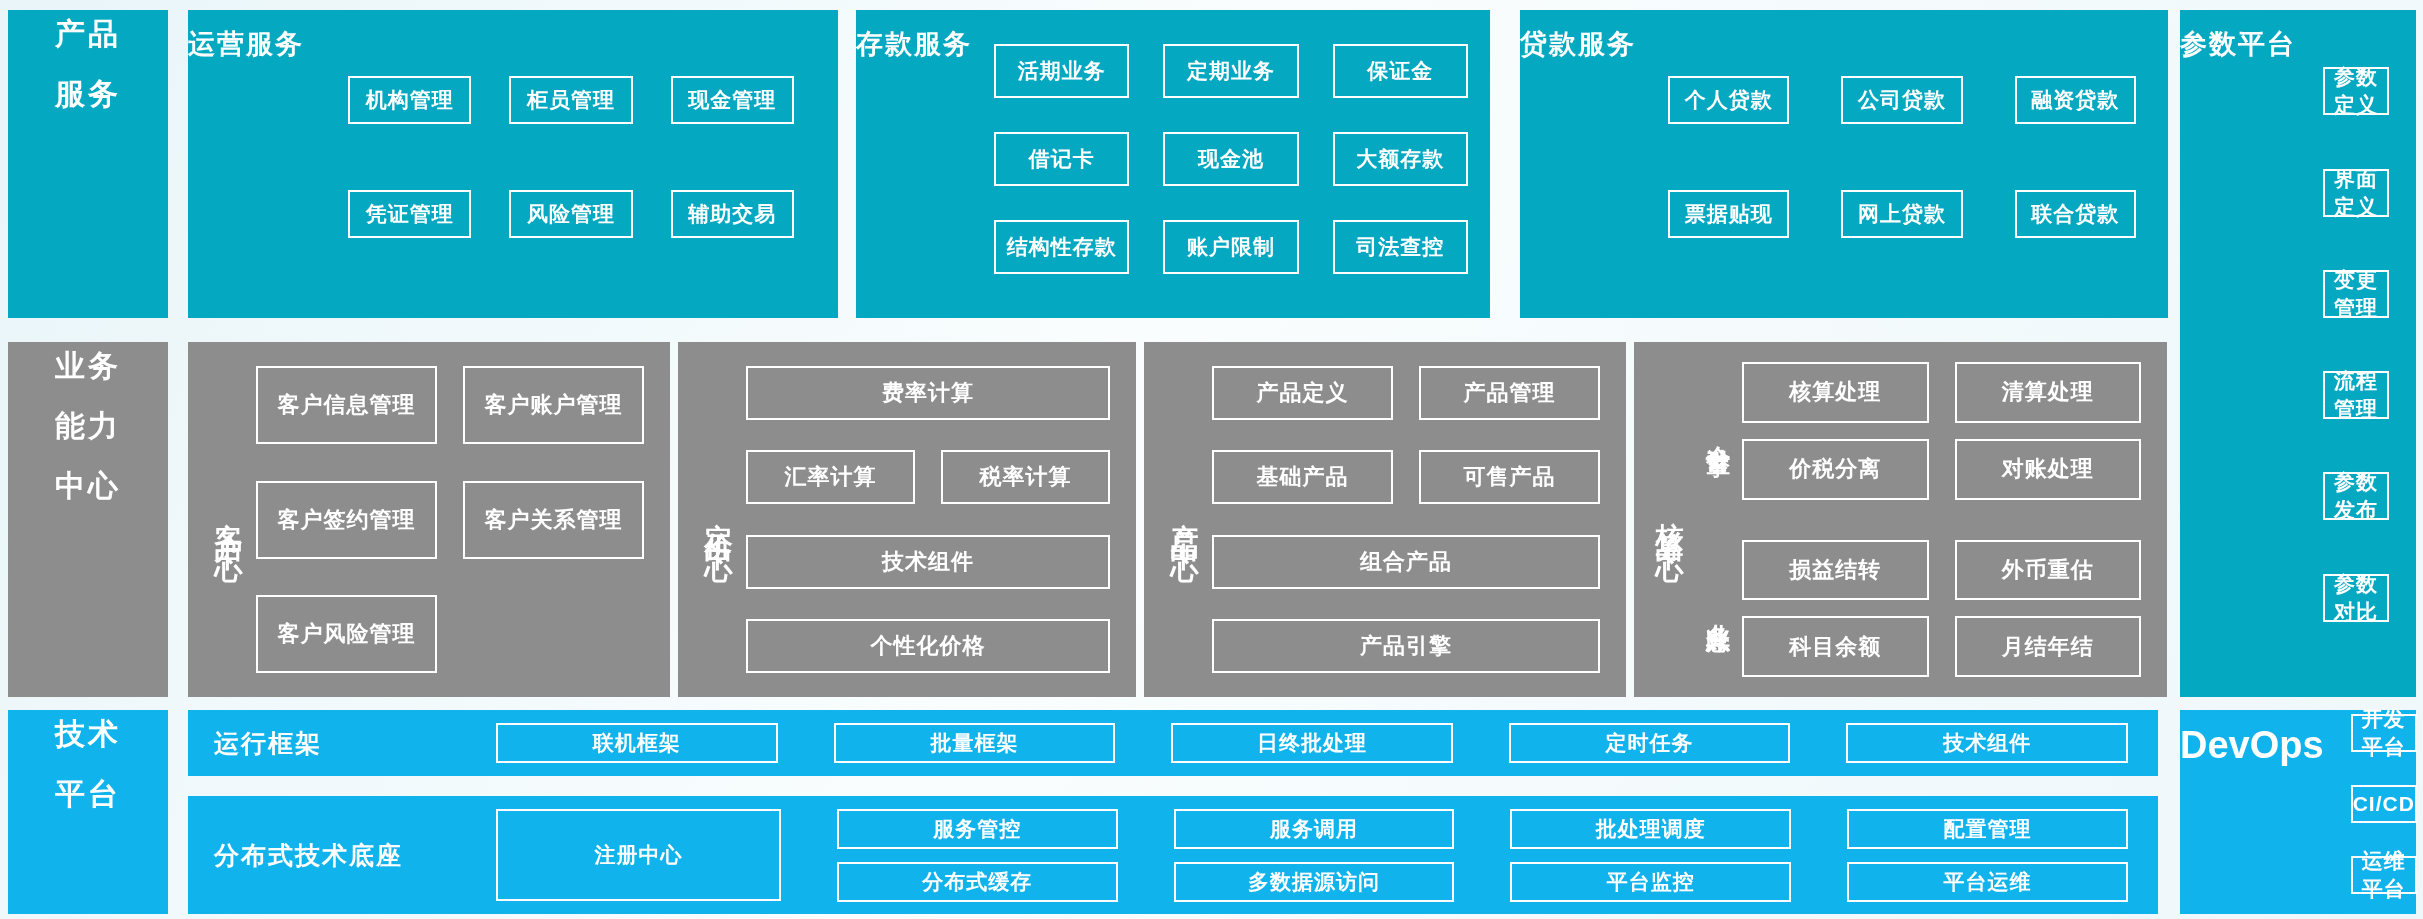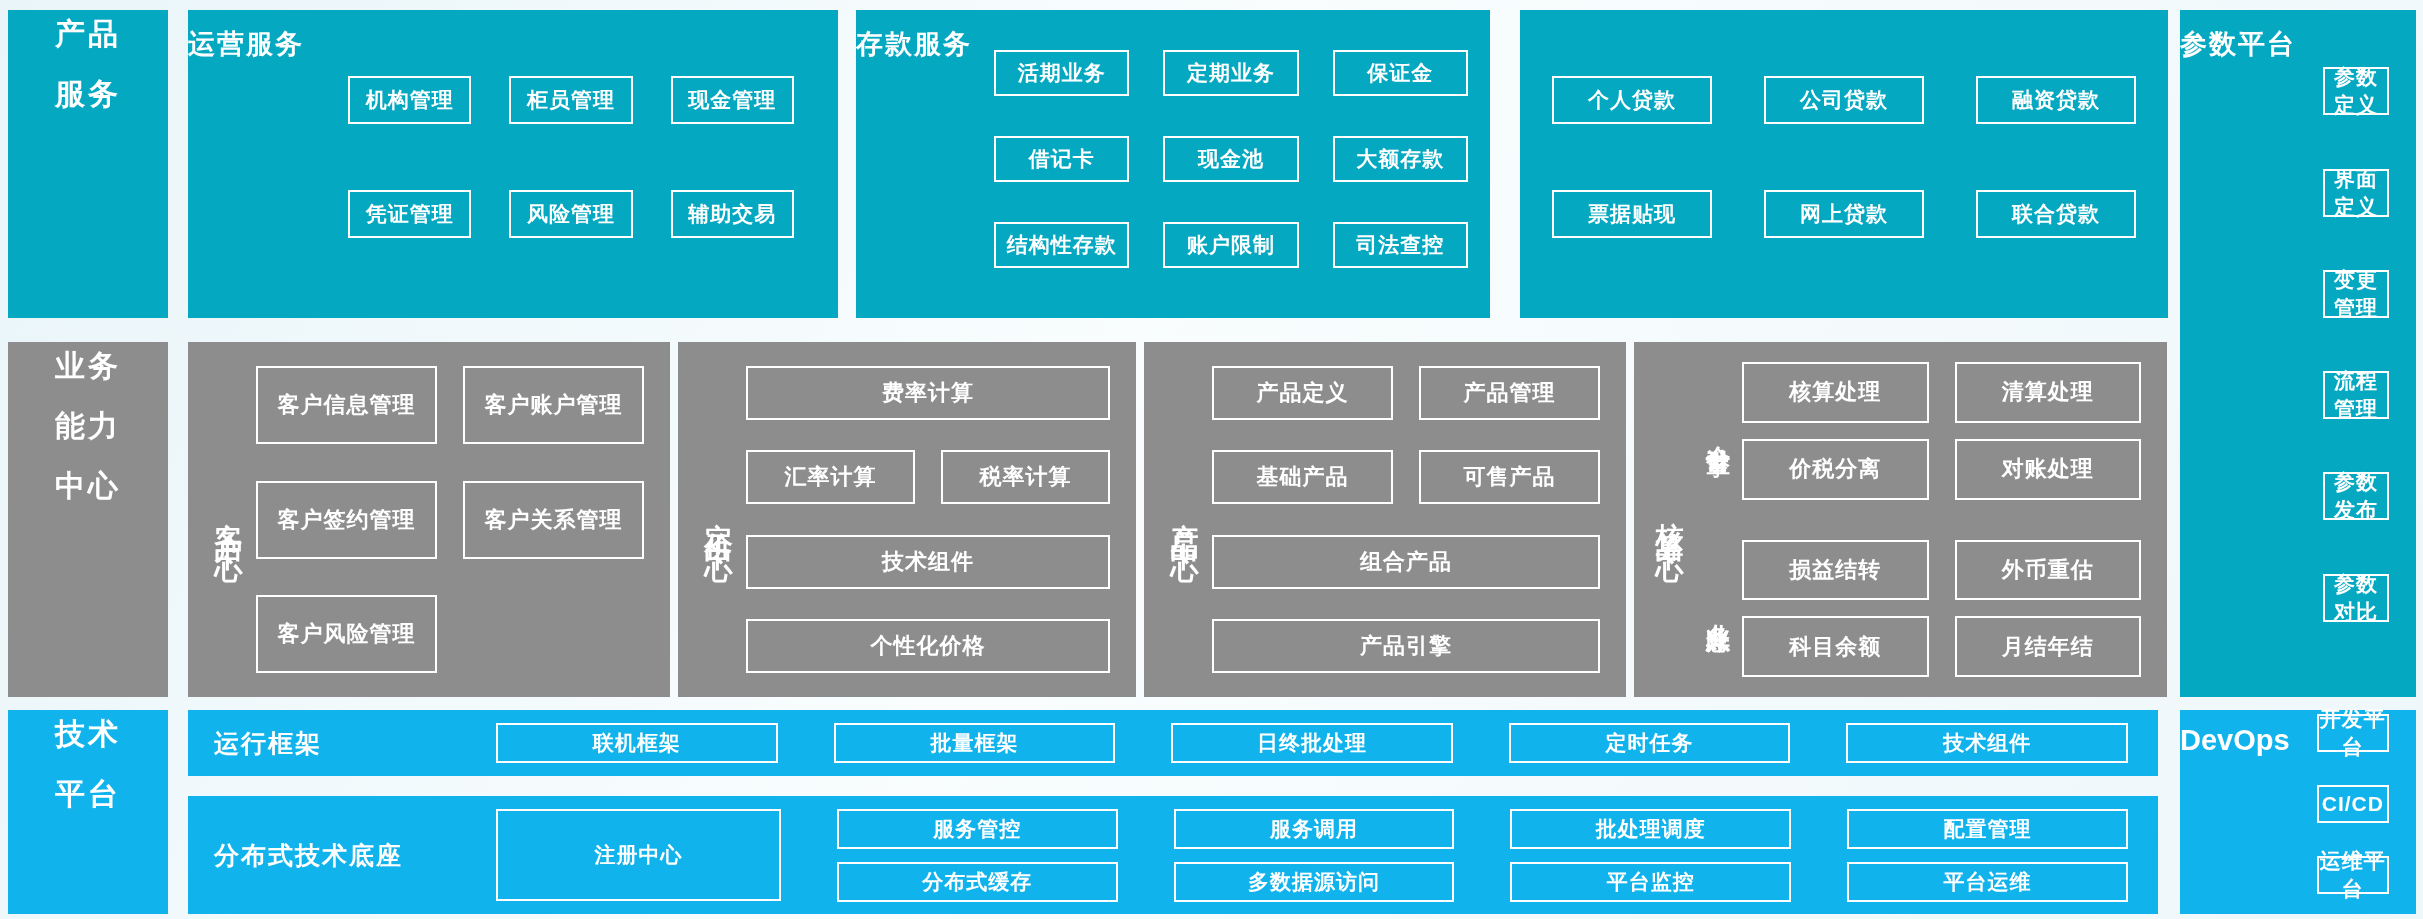--- a/index.html
+++ b/index.html
@@ -26,21 +26,21 @@
     display: flex; align-items: center; justify-content: center;
     font-size: 21px; letter-spacing: 1px;
     text-align: center;
   }
 
   
   .grid3 { flex: 1; display: grid; grid-template-columns: repeat(3, 1fr); align-content: space-evenly; }
   .grid3 .box { height: 48px; }
   .g-ops  { padding: 0 44px 14px; column-gap: 38px; }
   .g-dep  { padding: 0 22px 10px; column-gap: 34px; }
-  .g-dep .box { height: 46px; }
+  .g-dep .box { height: 54px; }
   .g-loan { padding: 0 32px 14px; column-gap: 52px; }
 
   
   .vlist { flex: 1; display: flex; flex-direction: column; justify-content: space-evenly; padding: 4px 27px 22px; }
   .vlist .box { height: 48px; }
 
   
   .center { display: flex; padding: 24px 26px 24px 12px; }
   .vtext {
     flex: none; width: 56px;
@@ -75,21 +75,21 @@
   .band2 { display: flex; align-items: center; padding: 10px 30px 10px 26px; gap: 56px; }
   .band2 .band-label { width: 226px; }
   .registry { flex: 1; height: 92px; }
   .pcol { flex: 1; display: flex; flex-direction: column; justify-content: center; gap: 13px; }
   .pcol .box { height: 40px; }
 
   
   .side-label { display: flex; flex-direction: column; align-items: center; justify-content: flex-start; font-size: 30px; line-height: 1.6; letter-spacing: 3px; gap: 12px; }
 
   
-  .devops-title { text-align: left; font-size: 29px; padding-top: 14px; }
+  .devops-title { text-align: left; font-size: 38px; padding-top: 14px; }
   .dlist { flex: 1; display: flex; flex-direction: column; justify-content: space-between; padding: 4px 27px 20px; }
   .dlist .box { height: 38px; }
 </style>
 </head>
 <body>
 
 <div class="canvas">
 
   <div class="blk teal side-label" style="left:8px; top:10px; width:160px; height:308px;">
     <span>产品</span>
@@ -117,20 +117,21 @@
       <div class="box">借记卡</div>
       <div class="box">现金池</div>
       <div class="box">大额存款</div>
       <div class="box">结构性存款</div>
       <div class="box">账户限制</div>
       <div class="box">司法查控</div>
     </div>
   </section>
 
   <section class="blk teal section" style="left:1520px; top:10px; width:648px; height:308px;">
+    <h2 class="sec-title">贷款服务</h2>
     <div class="grid3 g-loan">
       <div class="box">个人贷款</div>
       <div class="box">公司贷款</div>
       <div class="box">融资贷款</div>
       <div class="box">票据贴现</div>
       <div class="box">网上贷款</div>
       <div class="box">联合贷款</div>
     </div>
   </section>
 

